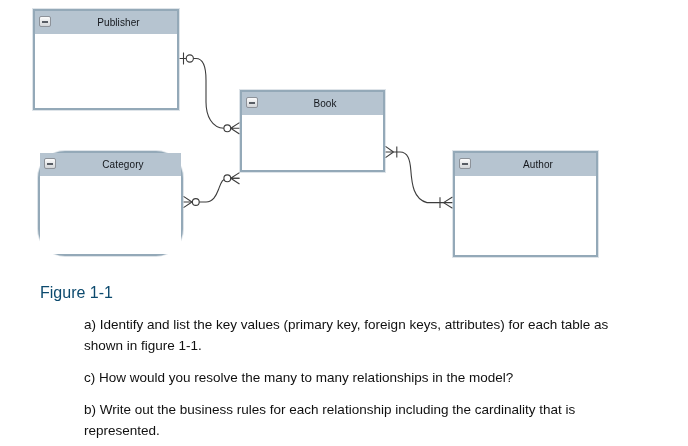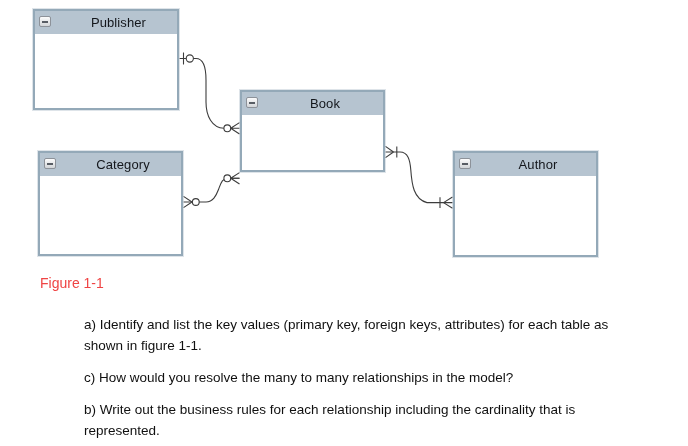--- a/index.html
+++ b/index.html
@@ -18,21 +18,21 @@
   .entity-header {
     height: 23px;
     background: #b6c4d0;
     border-bottom: 2px solid #8aa0b0;
     position: relative;
     display: flex;
     align-items: center;
     justify-content: center;
   }
   .entity-title {
-    font-size: 13px;
+    font-size: 10px;
     color: #14171c;
     letter-spacing: 0.1px;
     padding-left: 25px;
   }
   .collapse-btn {
     position: absolute;
     left: 4px;
     top: 5px;
     width: 12px;
     height: 11px;
@@ -43,29 +43,29 @@
     display: flex;
     align-items: center;
     justify-content: center;
     cursor: pointer;
   }
   .collapse-btn .minus-line { width: 6px; height: 2px; background: #585d64; }
   .entity-body { position: absolute; left: 0; right: 0; top: 23px; bottom: 0; background: #fff; }
 
   .pos-publisher { left: 33px;  top: 9px;   width: 146px; height: 101px; }
   .pos-book      { left: 240px; top: 90px;  width: 145px; height: 82px; }
-  .pos-category  { left: 38px;  top: 151px; width: 145px; height: 105px; }
+  .pos-category  { left: 38px;  top: 151px; width: 145px; height: 105px; border-radius: 27px; }
   .pos-author    { left: 453px; top: 151px; width: 145px; height: 106px; }
 
   .figure-caption {
     position: absolute;
     left: 40px;
-    top: 275px;
-    font-size: 14px;
-    color: #ef4444;
+    top: 284px;
+    font-size: 16px;
+    color: #0c4a6e;
   }
   .questions {
     position: absolute;
     left: 72px;
     top: 314px;
     width: 600px;
     font-size: 13.5px;
     line-height: 21px;
     color: #101010;
   }

